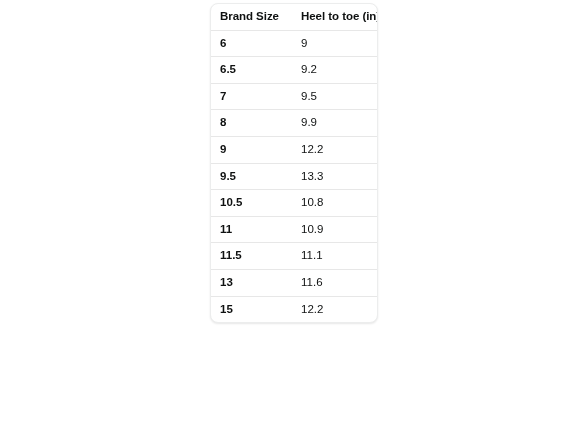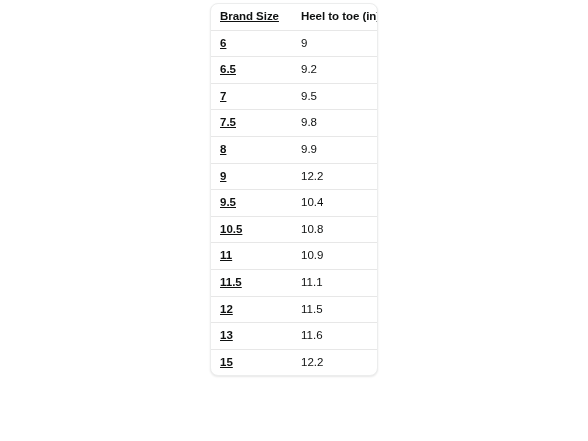--- a/index.html
+++ b/index.html
@@ -45,21 +45,20 @@
     color: #0f1111;
     white-space: nowrap;
     overflow: hidden;
   }
 
   
   table.size-table th.col-brand,
   table.size-table td.col-brand {
     width: 73px;
     padding-left: 9px;
-    text-decoration: underline;
   }
   table.size-table th.col-heel,
   table.size-table td.col-heel {
     width: auto;
     padding-left: 8px;
   }
 
   thead th {
     font-weight: bold;
     letter-spacing: -0.05px;
@@ -99,52 +98,44 @@
         </tr>
         <tr>
           <td class="col-brand">6.5</td>
           <td class="col-heel">9.2</td>
         </tr>
         <tr>
           <td class="col-brand">7</td>
           <td class="col-heel">9.5</td>
         </tr>
         <tr>
-          <td class="col-brand">7.5</td>
-          <td class="col-heel">9.8</td>
-        </tr>
-        <tr>
           <td class="col-brand">8</td>
           <td class="col-heel">9.9</td>
         </tr>
         <tr>
           <td class="col-brand">9</td>
           <td class="col-heel">12.2</td>
         </tr>
         <tr>
           <td class="col-brand">9.5</td>
-          <td class="col-heel">10.4</td>
+          <td class="col-heel">13.3</td>
         </tr>
         <tr>
           <td class="col-brand">10.5</td>
           <td class="col-heel">10.8</td>
         </tr>
         <tr>
           <td class="col-brand">11</td>
           <td class="col-heel">10.9</td>
         </tr>
         <tr>
           <td class="col-brand">11.5</td>
           <td class="col-heel">11.1</td>
         </tr>
         <tr>
-          <td class="col-brand">12</td>
-          <td class="col-heel">11.5</td>
-        </tr>
-        <tr>
           <td class="col-brand">13</td>
           <td class="col-heel">11.6</td>
         </tr>
         <tr>
           <td class="col-brand">15</td>
           <td class="col-heel">12.2</td>
         </tr>
       </tbody>
   </table>
 </div>

